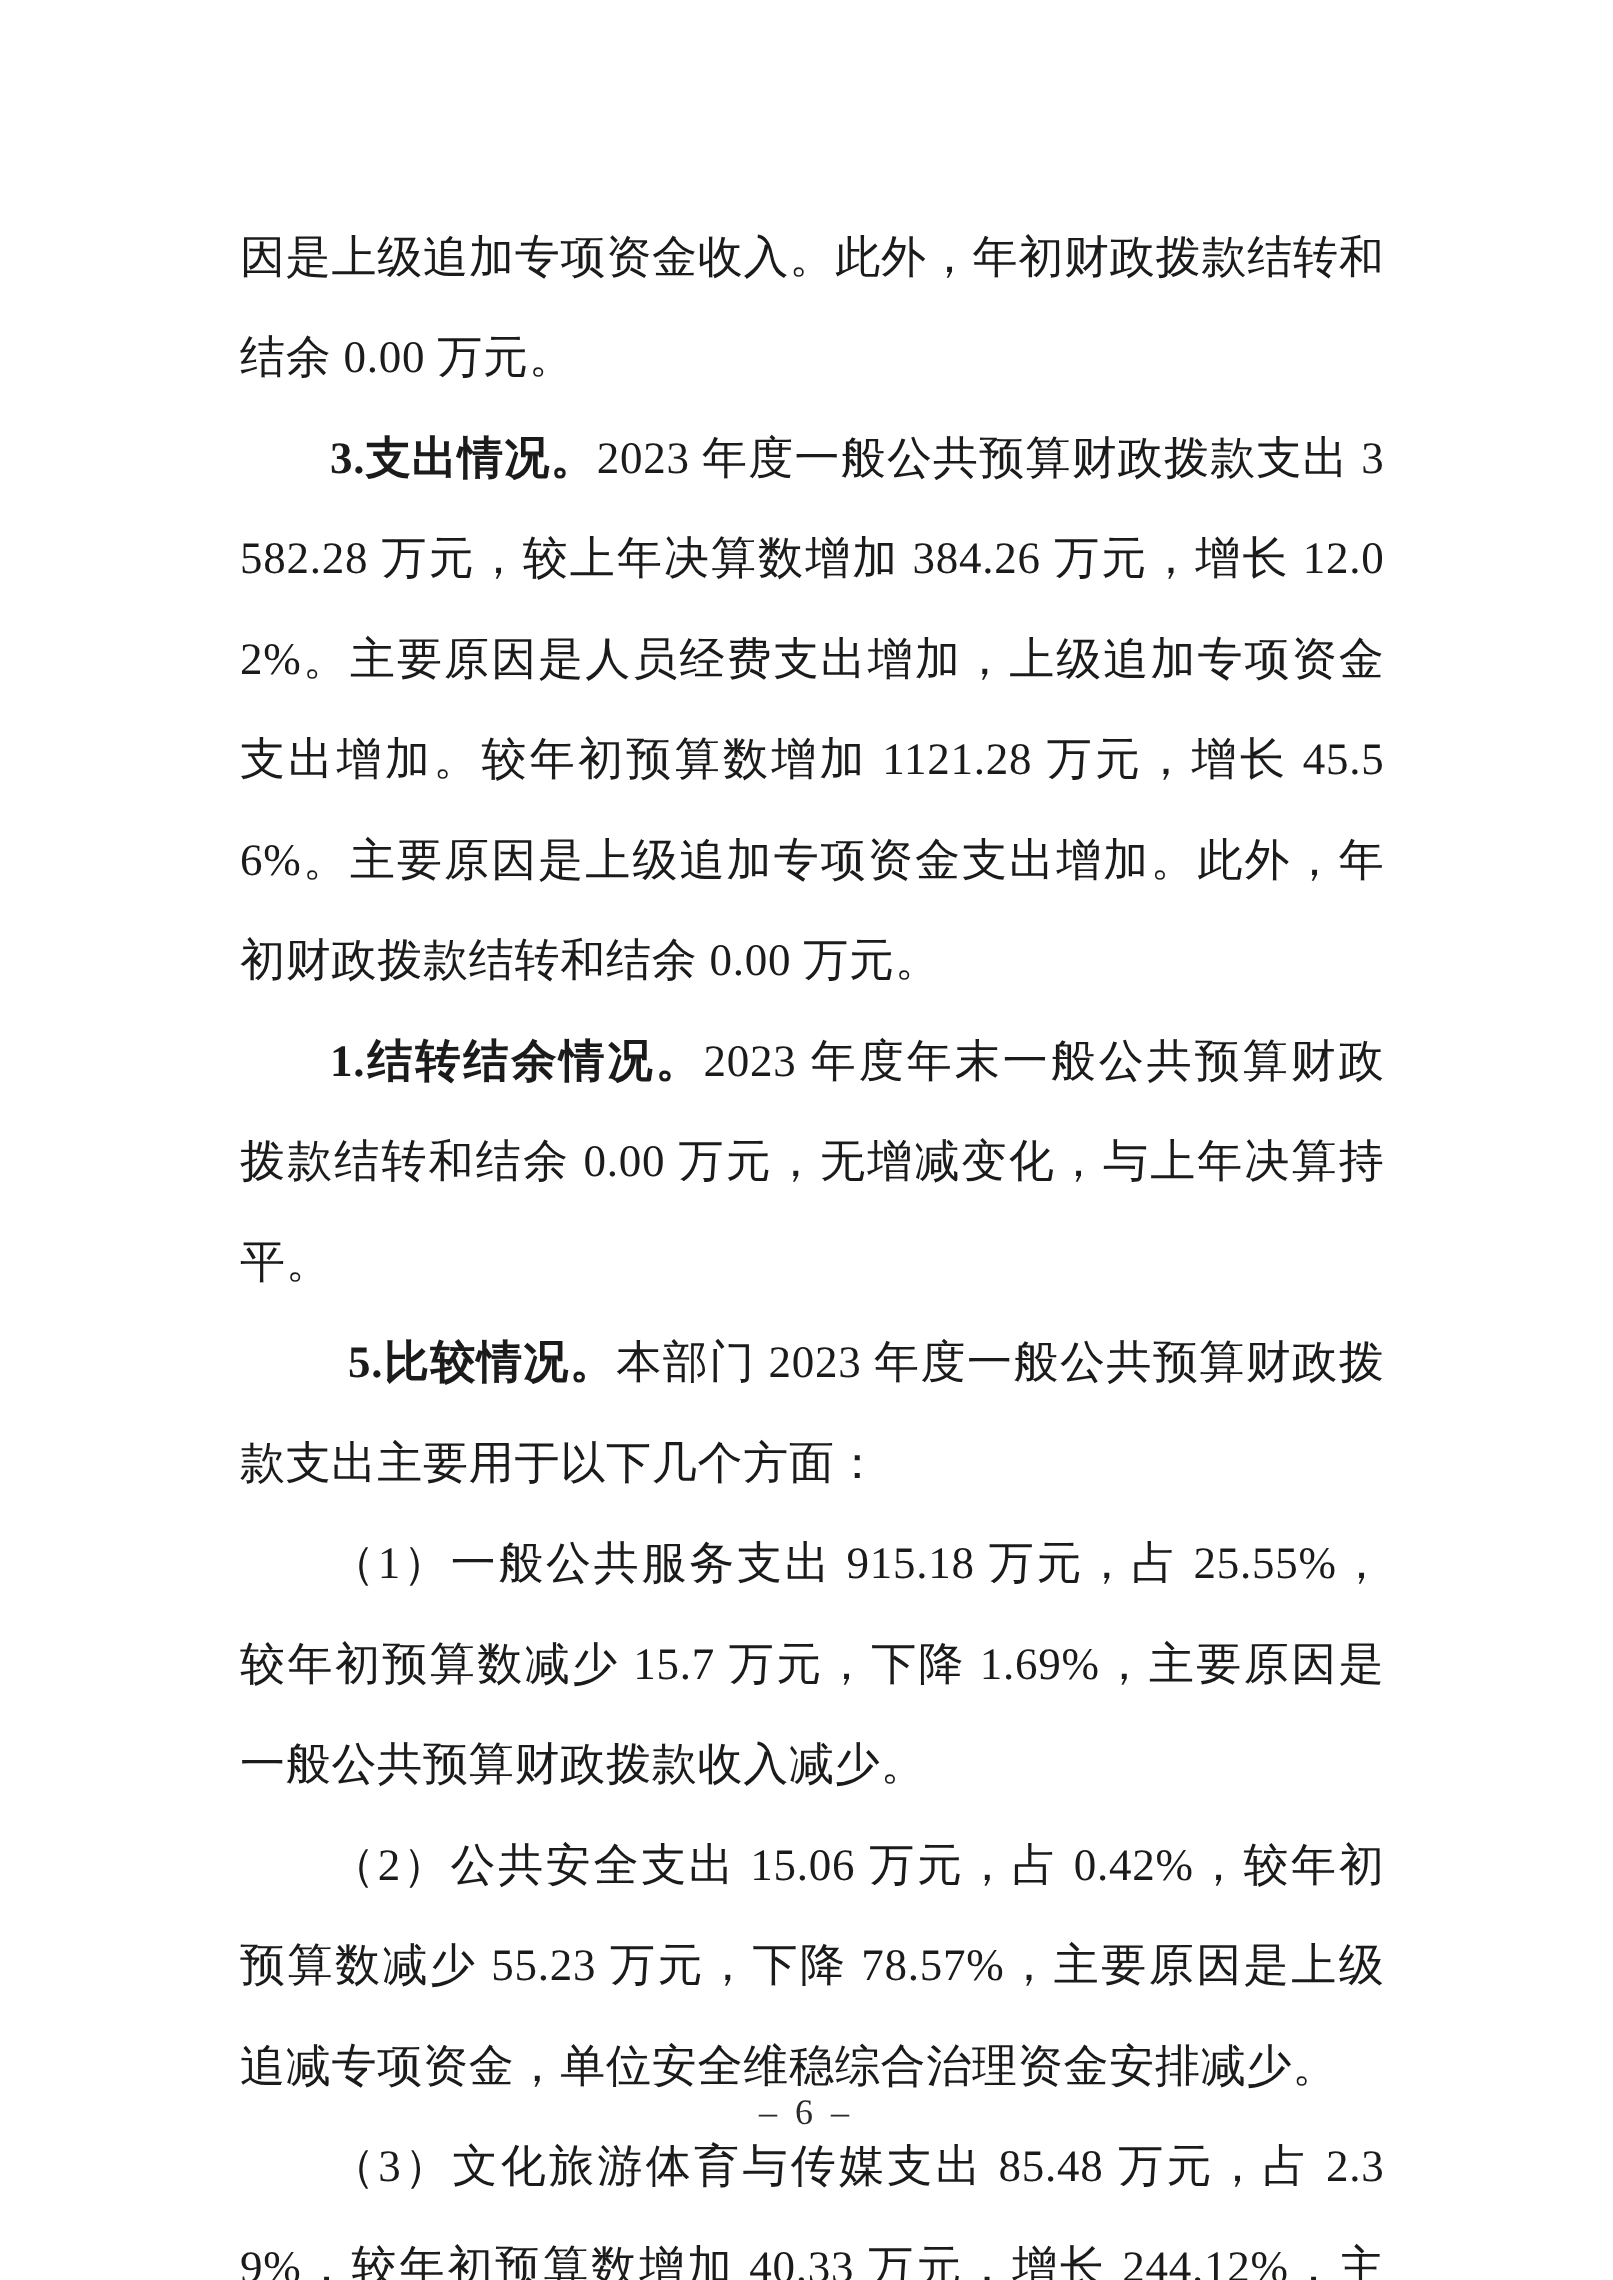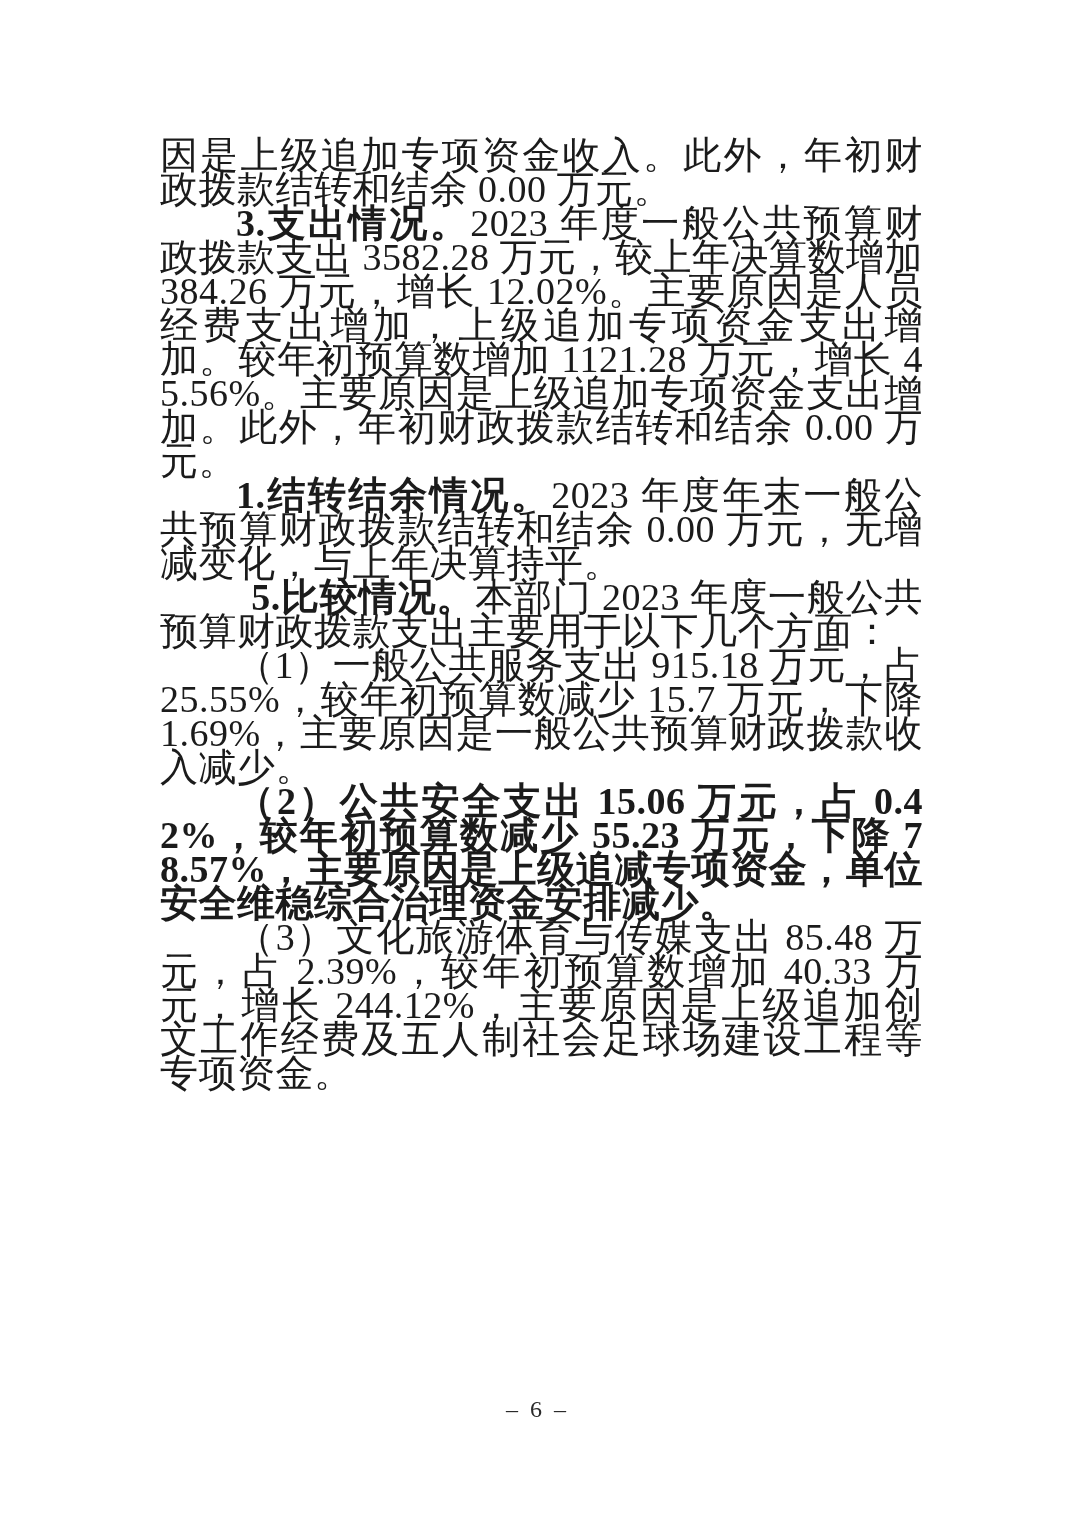--- a/index.html
+++ b/index.html
@@ -17,22 +17,22 @@
     color: #1b1b1b;
   }
   .doc-body {
     position: absolute;
     top: 138px;
     left: 160px;
     width: 763px;
   }
   .para {
     margin: 0;
-    font-size: 38px;
-    line-height: 34px;
+    font-size: 30px;
+    line-height: 67px;
     text-align: justify;
     text-justify: inter-ideograph;
     letter-spacing: 0.5px;
     word-break: break-all;
   }
   .para .seg-bold {
     font-weight: bold;
   }
   .footer {
     position: absolute;
@@ -52,21 +52,21 @@
 <body>
 
 <div class="page">
 
   <div class="doc-body" id="doc-body">
       <p class="para" style="text-indent: 0em;"><span class="seg">因是上级追加专项资金收入。此外，年初财政拨款结转和结余 0.00 万元。</span></p>
       <p class="para" style="text-indent: 2em;"><span class="seg-bold">3.支出情况。</span><span class="seg">2023 年度一般公共预算财政拨款支出 3582.28 万元，较上年决算数增加 384.26 万元，增长 12.02%。主要原因是人员经费支出增加，上级追加专项资金支出增加。较年初预算数增加 1121.28 万元，增长 45.56%。主要原因是上级追加专项资金支出增加。此外，年初财政拨款结转和结余 0.00 万元。</span></p>
       <p class="para" style="text-indent: 2em;"><span class="seg-bold">1.结转结余情况。</span><span class="seg">2023 年度年末一般公共预算财政拨款结转和结余 0.00 万元，无增减变化，与上年决算持平。</span></p>
       <p class="para" style="text-indent: 2.4em;"><span class="seg-bold">5.比较情况。</span><span class="seg">本部门 2023 年度一般公共预算财政拨款支出主要用于以下几个方面：</span></p>
       <p class="para" style="text-indent: 2em;"><span class="seg">（1）一般公共服务支出 915.18 万元，占 25.55%，较年初预算数减少 15.7 万元，下降 1.69%，主要原因是一般公共预算财政拨款收入减少。</span></p>
-      <p class="para" style="text-indent: 2em; font-weight: bold;"><span class="seg">（2）公共安全支出 15.06 万元，占 0.42%，较年初预算数减少 55.23 万元，下降 78.57%，主要原因是上级追减专项资金，单位安全维稳综合治理资金安排减少。</span></p>
+      <p class="para" style="text-indent: 2em;"><span class="seg">（2）公共安全支出 15.06 万元，占 0.42%，较年初预算数减少 55.23 万元，下降 78.57%，主要原因是上级追减专项资金，单位安全维稳综合治理资金安排减少。</span></p>
       <p class="para" style="text-indent: 2em;"><span class="seg">（3）文化旅游体育与传媒支出 85.48 万元，占 2.39%，较年初预算数增加 40.33 万元，增长 244.12%，主要原因是上级追加创文工作经费及五人制社会足球场建设工程等专项资金。</span></p>
     </div>
 
   <div class="footer">
     <span class="page-number">– 6 –</span>
   </div>
 
 </div>
 
 </body></html>

